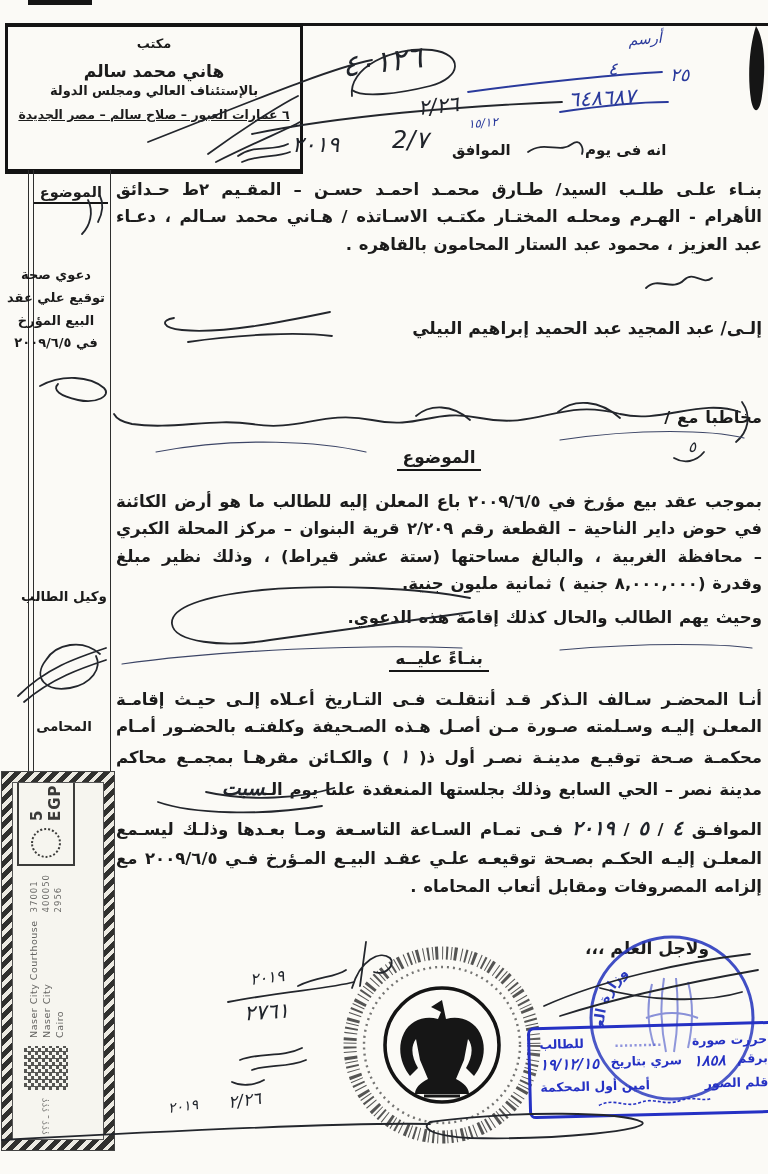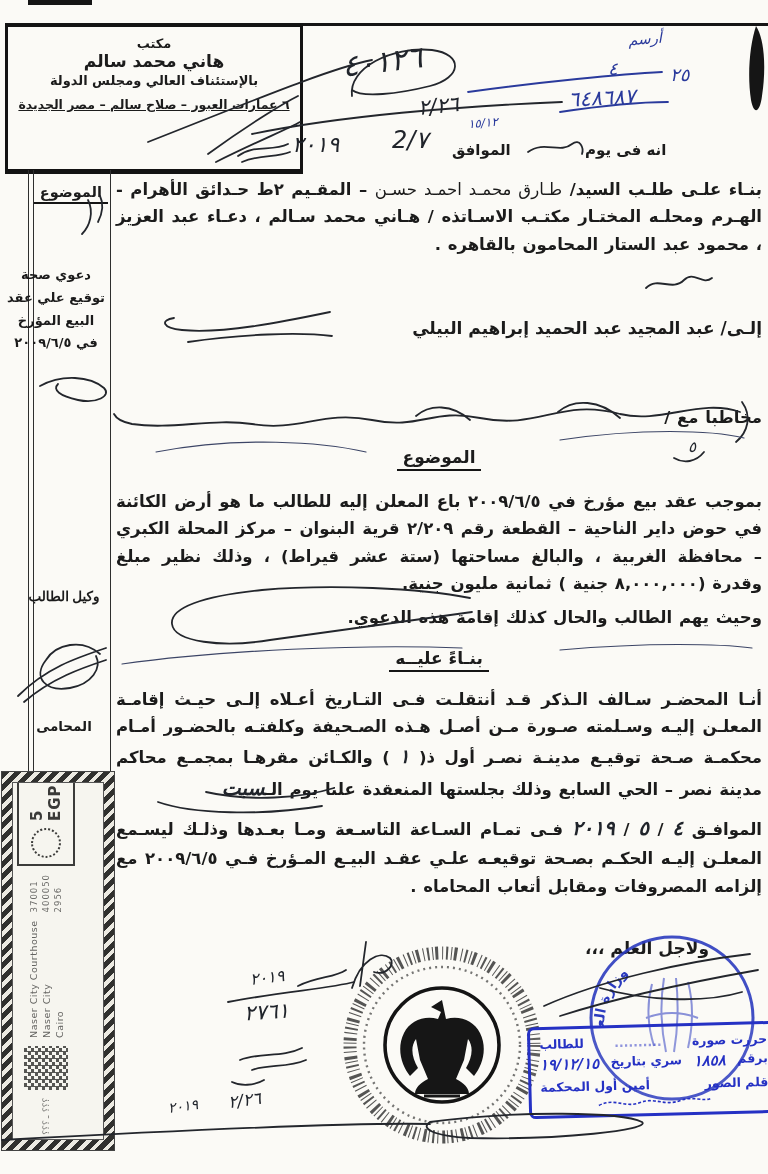--- a/index.html
+++ b/index.html
@@ -57,21 +57,21 @@
 </head>
 <body>
 
 <div id="page">
 
   <div class="abs rule" style="left:5px;top:23px;width:763px;height:3px;"></div>
   <div class="abs rule" style="left:28px;top:0;width:64px;height:5px;"></div>
 
   <div id="letterhead" class="abs" style="left:5px;top:24px;width:292px;height:142px;">
     <div class="lh-line" style="font-size:13px;margin-top:9px;">مكتب</div>
-    <div class="lh-line" style="font-size:17px;">هاني محمد سالم</div>
+    <div class="lh-line" style="font-size:17px;margin-top:10px;">هاني محمد سالم</div>
     <div class="lh-line" style="font-size:13px;margin-top:2px;">بالإستئناف العالي ومجلس الدولة</div>
     <div class="lh-line" style="font-size:12.5px;margin-top:9px;text-decoration:underline;">٦ عمارات العبور – صلاح سالم – مصر الجديدة</div>
   </div>
 
   <div class="abs hand blue" style="left:628px;top:30px;font-size:15px;transform:rotate(-4deg);">أرسم</div>
   <div class="abs hand blue" style="left:608px;top:58px;font-size:18px;">٤</div>
   <div class="abs hand blue" style="left:670px;top:64px;font-size:18px;">٢٥</div>
   <div class="abs hand blue" style="left:568px;top:86px;font-size:21px;letter-spacing:4px;transform:rotate(-3deg);">٦٤٨٦٨٧</div>
   <div class="abs hand" style="left:342px;top:44px;font-size:30px;letter-spacing:6px;transform:rotate(-7deg);">٤٠١٢٦</div>
   <div class="abs hand" style="left:418px;top:94px;font-size:21px;transform:rotate(-6deg);">٢/٢٦</div>
@@ -83,25 +83,25 @@
   <div class="abs hand" style="left:292px;top:132px;font-size:22px;letter-spacing:2px;">٢٠١٩</div>
 
   <div class="abs vline" style="left:28px;top:170px;height:602px;width:0;"></div>
   <div class="abs vline" style="left:33px;top:170px;height:602px;width:0;"></div>
   <div class="abs vline" style="left:110px;top:170px;height:602px;width:0;"></div>
 
   <div class="abs" style="left:34px;top:182px;width:74px;text-align:center;">
     <span class="heading" style="font-size:14.5px;">الموضوع</span>
   </div>
   <div class="abs printed b" style="left:6px;top:264px;width:100px;font-size:13px;line-height:1.75;text-align:center;">دعوي صحة توقيع علي عقد البيع المؤرخ في ٢٠٠٩/٦/٥</div>
-  <div class="abs printed b" style="left:20px;top:588px;width:88px;font-size:13.5px;text-align:center;font-family:Liberation Serif, serif;">وكيل الطالب</div>
+  <div class="abs printed b" style="left:20px;top:588px;width:88px;font-size:13.5px;text-align:center;">وكيل الطالب</div>
   <div class="abs printed b" style="left:24px;top:718px;width:80px;font-size:13.5px;text-align:center;">المحامى</div>
 
   <div class="abs printed body-line just" style="left:116px;top:176px;width:646px;">
-    <span>بنـاء علـى طلـب السيد/ </span><span style="font-weight:400;">طـارق محمـد احمـد حسـن</span><span> – المقـيم ٢ط حـدائق الأهرام - الهـرم ومحلـه المختـار مكتـب الاسـاتذه / هـاني محمد سـالم ، دعـاء عبد العزيز ، محمود عبد الستار المحامون بالقاهره .</span>
+    <span>بنـاء علـى طلـب السيد/ </span><span style="font-weight:700;">طـارق محمـد احمـد حسـن</span><span> – المقـيم ٢ط حـدائق الأهرام - الهـرم ومحلـه المختـار مكتـب الاسـاتذه / هـاني محمد سـالم ، دعـاء عبد العزيز ، محمود عبد الستار المحامون بالقاهره .</span>
   </div>
 
 
   <div class="abs printed" style="left:116px;top:318px;width:646px;font-size:17px;font-weight:800;">إلـى/ عبد المجيد عبد الحميد إبراهيم البيلي</div>
   <div class="abs printed body-line" style="left:116px;top:404px;width:646px;">مخاطبا مع /</div>
   <div class="abs hand" style="left:688px;top:438px;font-size:15px;">٥</div>
 
   <div class="abs" style="left:116px;top:447px;width:646px;text-align:center;">
     <span class="heading" style="font-size:17px;">الموضوع</span>
   </div>

